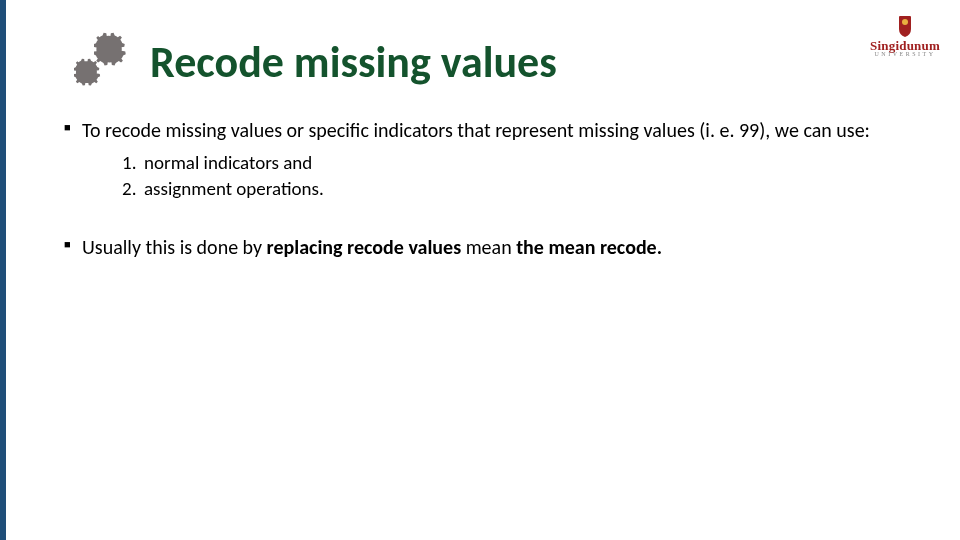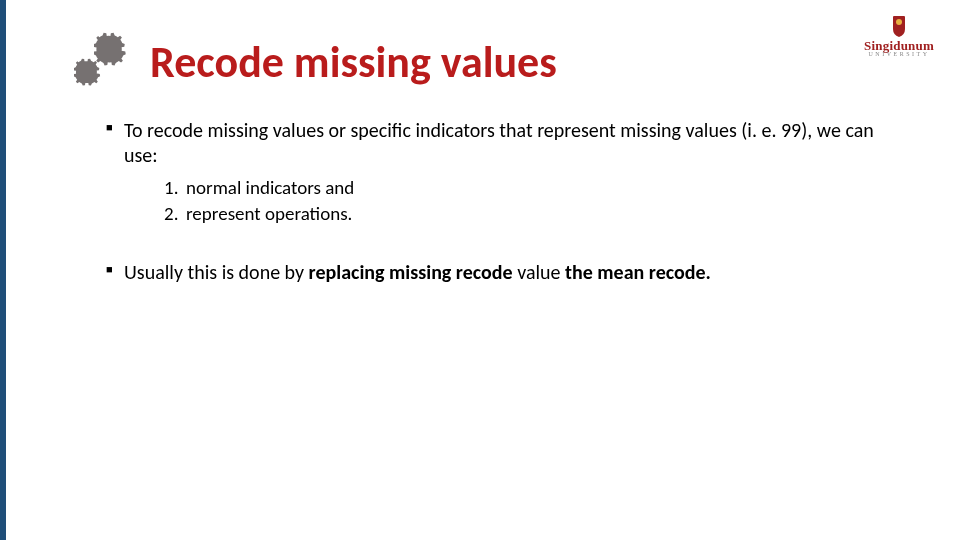--- a/index.html
+++ b/index.html
@@ -24,28 +24,28 @@
     margin-right: 18px;
     flex-shrink: 0;
   }
   .gear {
     position: absolute;
     fill: #767171;
   }
   .title {
     font-size: 44px;
     font-weight: 700;
-    color: #b91c1c;
+    color: #14532d;
     letter-spacing: 0px;
     font-family: Calibri, Arial, sans-serif;
   }
   .logo {
     position: absolute;
     top: 14px;
-    right: 26px;
+    right: 20px;
     text-align: center;
     line-height: 1;
   }
   .logo-badge {
     width: 16px;
     height: 24px;
     margin: 0 auto 1px auto;
     position: relative;
   }
   .logo-word {
@@ -57,21 +57,21 @@
   }
   .logo-sub {
     font-family: Georgia, 'Times New Roman', serif;
     font-size: 6px;
     color: #888;
     letter-spacing: 2.5px;
     text-transform: uppercase;
     margin-top: -1px;
   }
   .content {
-    padding: 6px 78px 0 100px;
+    padding: 6px 78px 0 58px;
     font-size: 20px;
     line-height: 1.25;
   }
   .bullet1 {
     position: relative;
     padding-left: 18px;
     margin-bottom: 8px;
   }
   .bullet1::before {
     content: "■";
@@ -130,23 +130,23 @@
       <span>To recode missing values or specific indicators that represent missing values (i. e. 99), we can use:</span>
     </div>
 
     <div class="numlist">
       <div class="row">
         <span class="num">1.</span>
         <span>normal indicators and</span>
       </div>
       <div class="row">
         <span class="num">2.</span>
-        <span>represent operations.</span>
+        <span>assignment operations.</span>
       </div>
     </div>
 
     <div class="bullet1">
-      <span>Usually this is done by </span><span class="bold">replacing missing recode</span><span> value </span><span class="bold">the mean recode.</span><span></span>
+      <span>Usually this is done by </span><span class="bold">replacing recode values</span><span> mean </span><span class="bold">the mean recode.</span><span></span>
     </div>
 
   </div>
 
 </div>
 
 </body></html>

